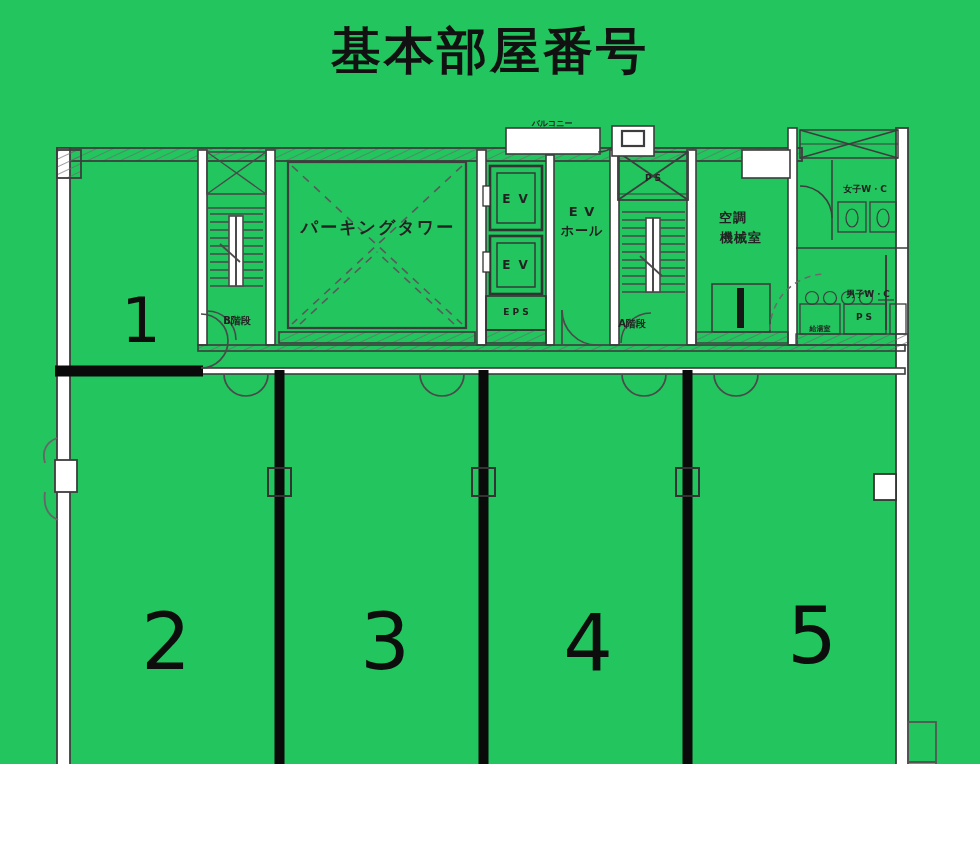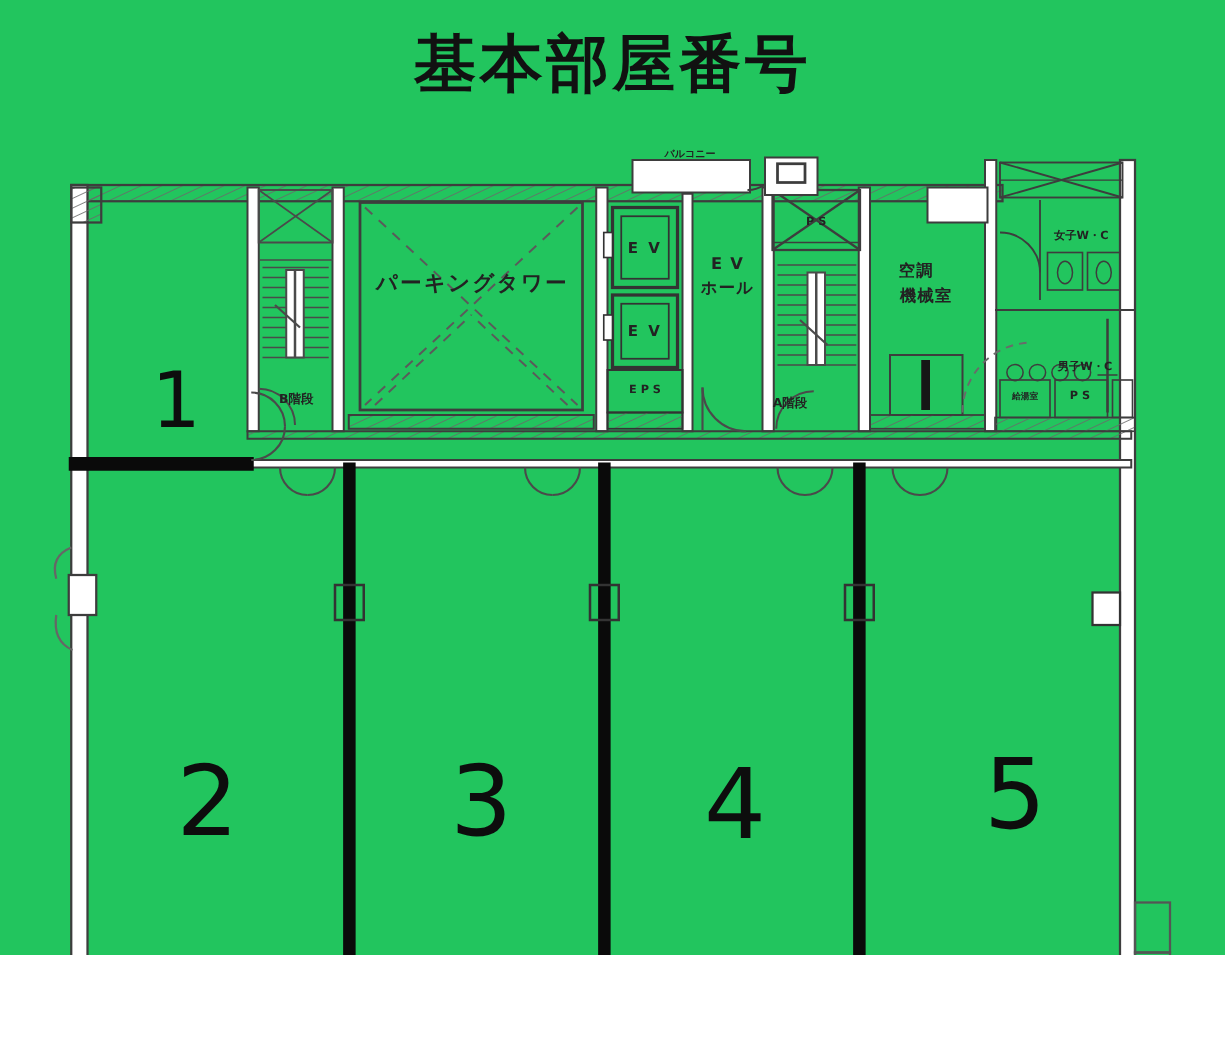--- a/index.html
+++ b/index.html
@@ -11,21 +11,21 @@
        text-align:center;line-height:1.05;font-weight:bold;}
   .roomnum{position:absolute;transform:translate(-50%,-50%);color:#0d0d0d;
            font-weight:400;white-space:nowrap;}
   svg{position:absolute;left:0;top:0;}
   .f17{font-size:17px;letter-spacing:2px;}
   .f13{font-size:13px;letter-spacing:1px;}
   .f12{font-size:12px;letter-spacing:2px;}
   .f10{font-size:10px;margin-top:18px;}
   .f9{font-size:9px;}
   .f8{font-size:8px;}
-  .f7{font-size:7px;}
+  .f7{font-size:7px;margin-top:12px;}
 </style>
 </head>
 <body>
 
 <div class="page">
 
   <svg width="980" height="850" viewBox="0 0 980 850">
     <defs>
       <pattern id="hatch" width="7" height="7" patternUnits="userSpaceOnUse" patternTransform="rotate(65)">
         <line x1="0" y1="0" x2="0" y2="7" stroke="#6a6a6a" stroke-width="1.3"></line>

